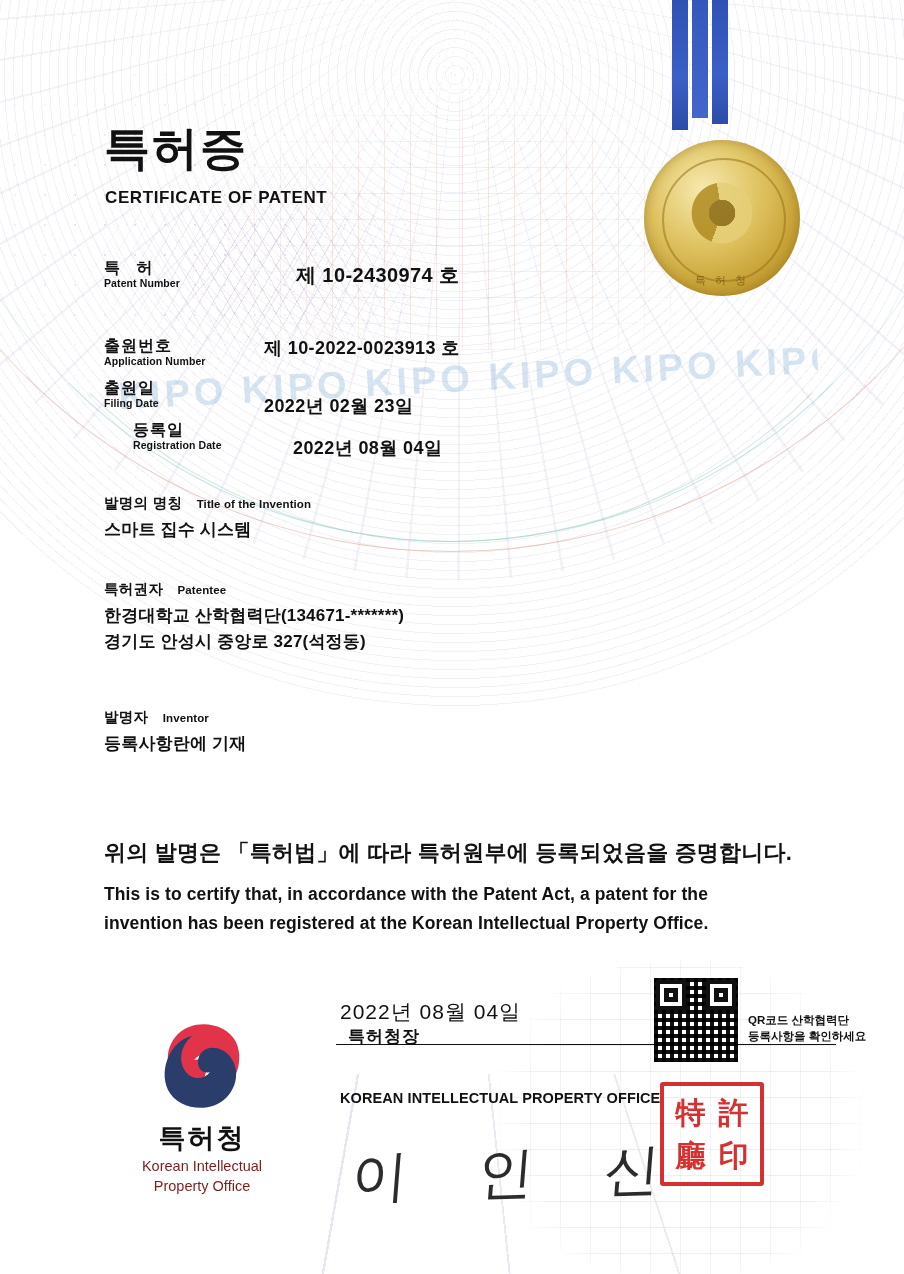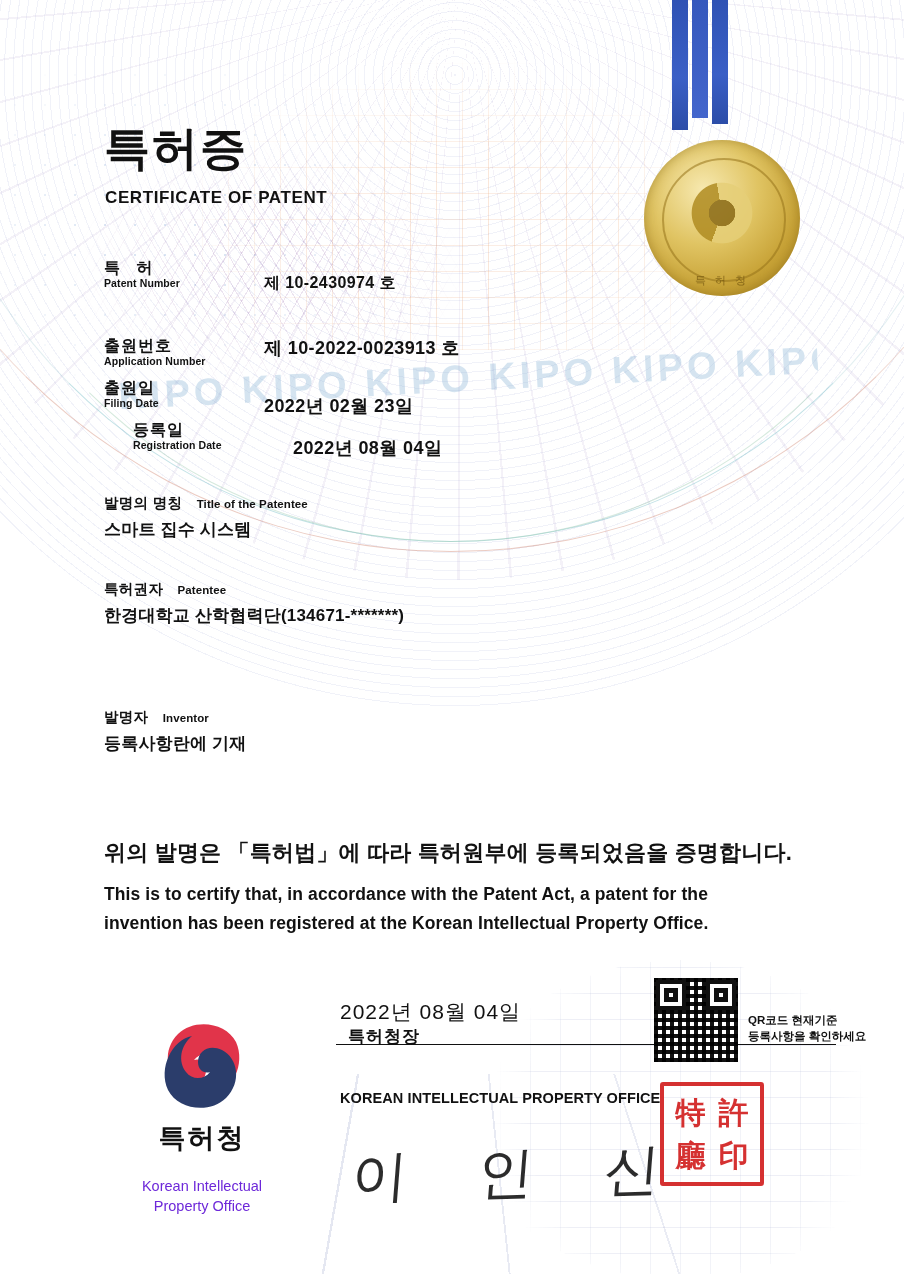--- a/index.html
+++ b/index.html
@@ -271,21 +271,21 @@
     top: 16px;
     white-space: nowrap;
     font-size: 18px;
     font-weight: bold;
     color: #111;
     letter-spacing: .4px;
   }
 
   .f-patent  { top: 258px; }
   .f-patent .lbl-ko { font-size: 16px; letter-spacing: 6px; }
-  .f-patent .val { top: 15px; font-size: 16px; }
+  .f-patent .val { top: 4px; font-size: 20px; margin-left: 32px; }
   .f-app     { top: 336px; }
   .f-app .val { top: 0px; text-align: center; }
   .f-filing  { top: 378px; }
   .f-reg     { top: 420px; margin-left: 29px; }
 
   .sec {
     position: absolute;
     left: 104px;
   }
   .sec .head {
@@ -457,23 +457,23 @@
   }
   .taegeuk svg { display: block; }
   .kipo-ko {
     margin-top: 0;
     font-size: 27px;
     font-weight: bold;
     color: #111;
     letter-spacing: 2px;
   }
   .kipo-en {
-    margin-top: 20px;
+    margin-top: 0;
     font-size: 14.5px;
-    color: #6d28d9;
+    color: #7f1d1d;
     line-height: 20px;
   }
 </style>
 </head>
 <body>
 
 <div class="page">
 
   <div class="bg-layer">
     <div class="guilloche"></div>
@@ -526,32 +526,33 @@
 
   <div class="field f-reg">
     <div class="lbl-ko">등록일</div>
     <div class="lbl-en">Registration Date</div>
     <div class="val">2022년 08월 04일</div>
   </div>
 
   <div class="sec s-title">
     <div class="head">
       <span>발명의 명칭</span>
-      <span class="en">Title of the Patentee</span>
+      <span class="en">Title of the Invention</span>
     </div>
     <div class="body">스마트 집수 시스템</div>
   </div>
 
   <div class="sec s-patentee">
     <div class="head">
       <span>특허권자</span>
       <span class="en">Patentee</span>
     </div>
     <div class="body">
       <div>한경대학교 산학협력단(134671-*******)</div>
+      <div>경기도 안성시 중앙로 327(석정동)</div>
     </div>
   </div>
 
   <div class="sec s-inventor">
     <div class="head">
       <span>발명자</span>
       <span class="en">Inventor</span>
     </div>
     <div class="body">등록사항란에 기재</div>
   </div>
@@ -565,21 +566,21 @@
   <div class="issue-date">2022년 08월 04일</div>
   <div class="sign-rule"></div>
   <div class="commissioner-ko">특허청장</div>
   <div class="commissioner-en">
     <div>KOREAN INTELLECTUAL PROPERTY OFFICE</div>
   </div>
   <div class="signature">이 인 신</div>
 
   <div class="qr"></div>
   <div class="qr-note">
-    <div>QR코드 현재기준</div>
+    <div>QR코드 산학협력단</div>
     <div>등록사항을 확인하세요</div>
   </div>
 
   <div class="stamp">
     <div class="glyphs">
       <span>特</span>
       <span>許</span>
       <span>廳</span>
       <span>印</span>
     </div>

